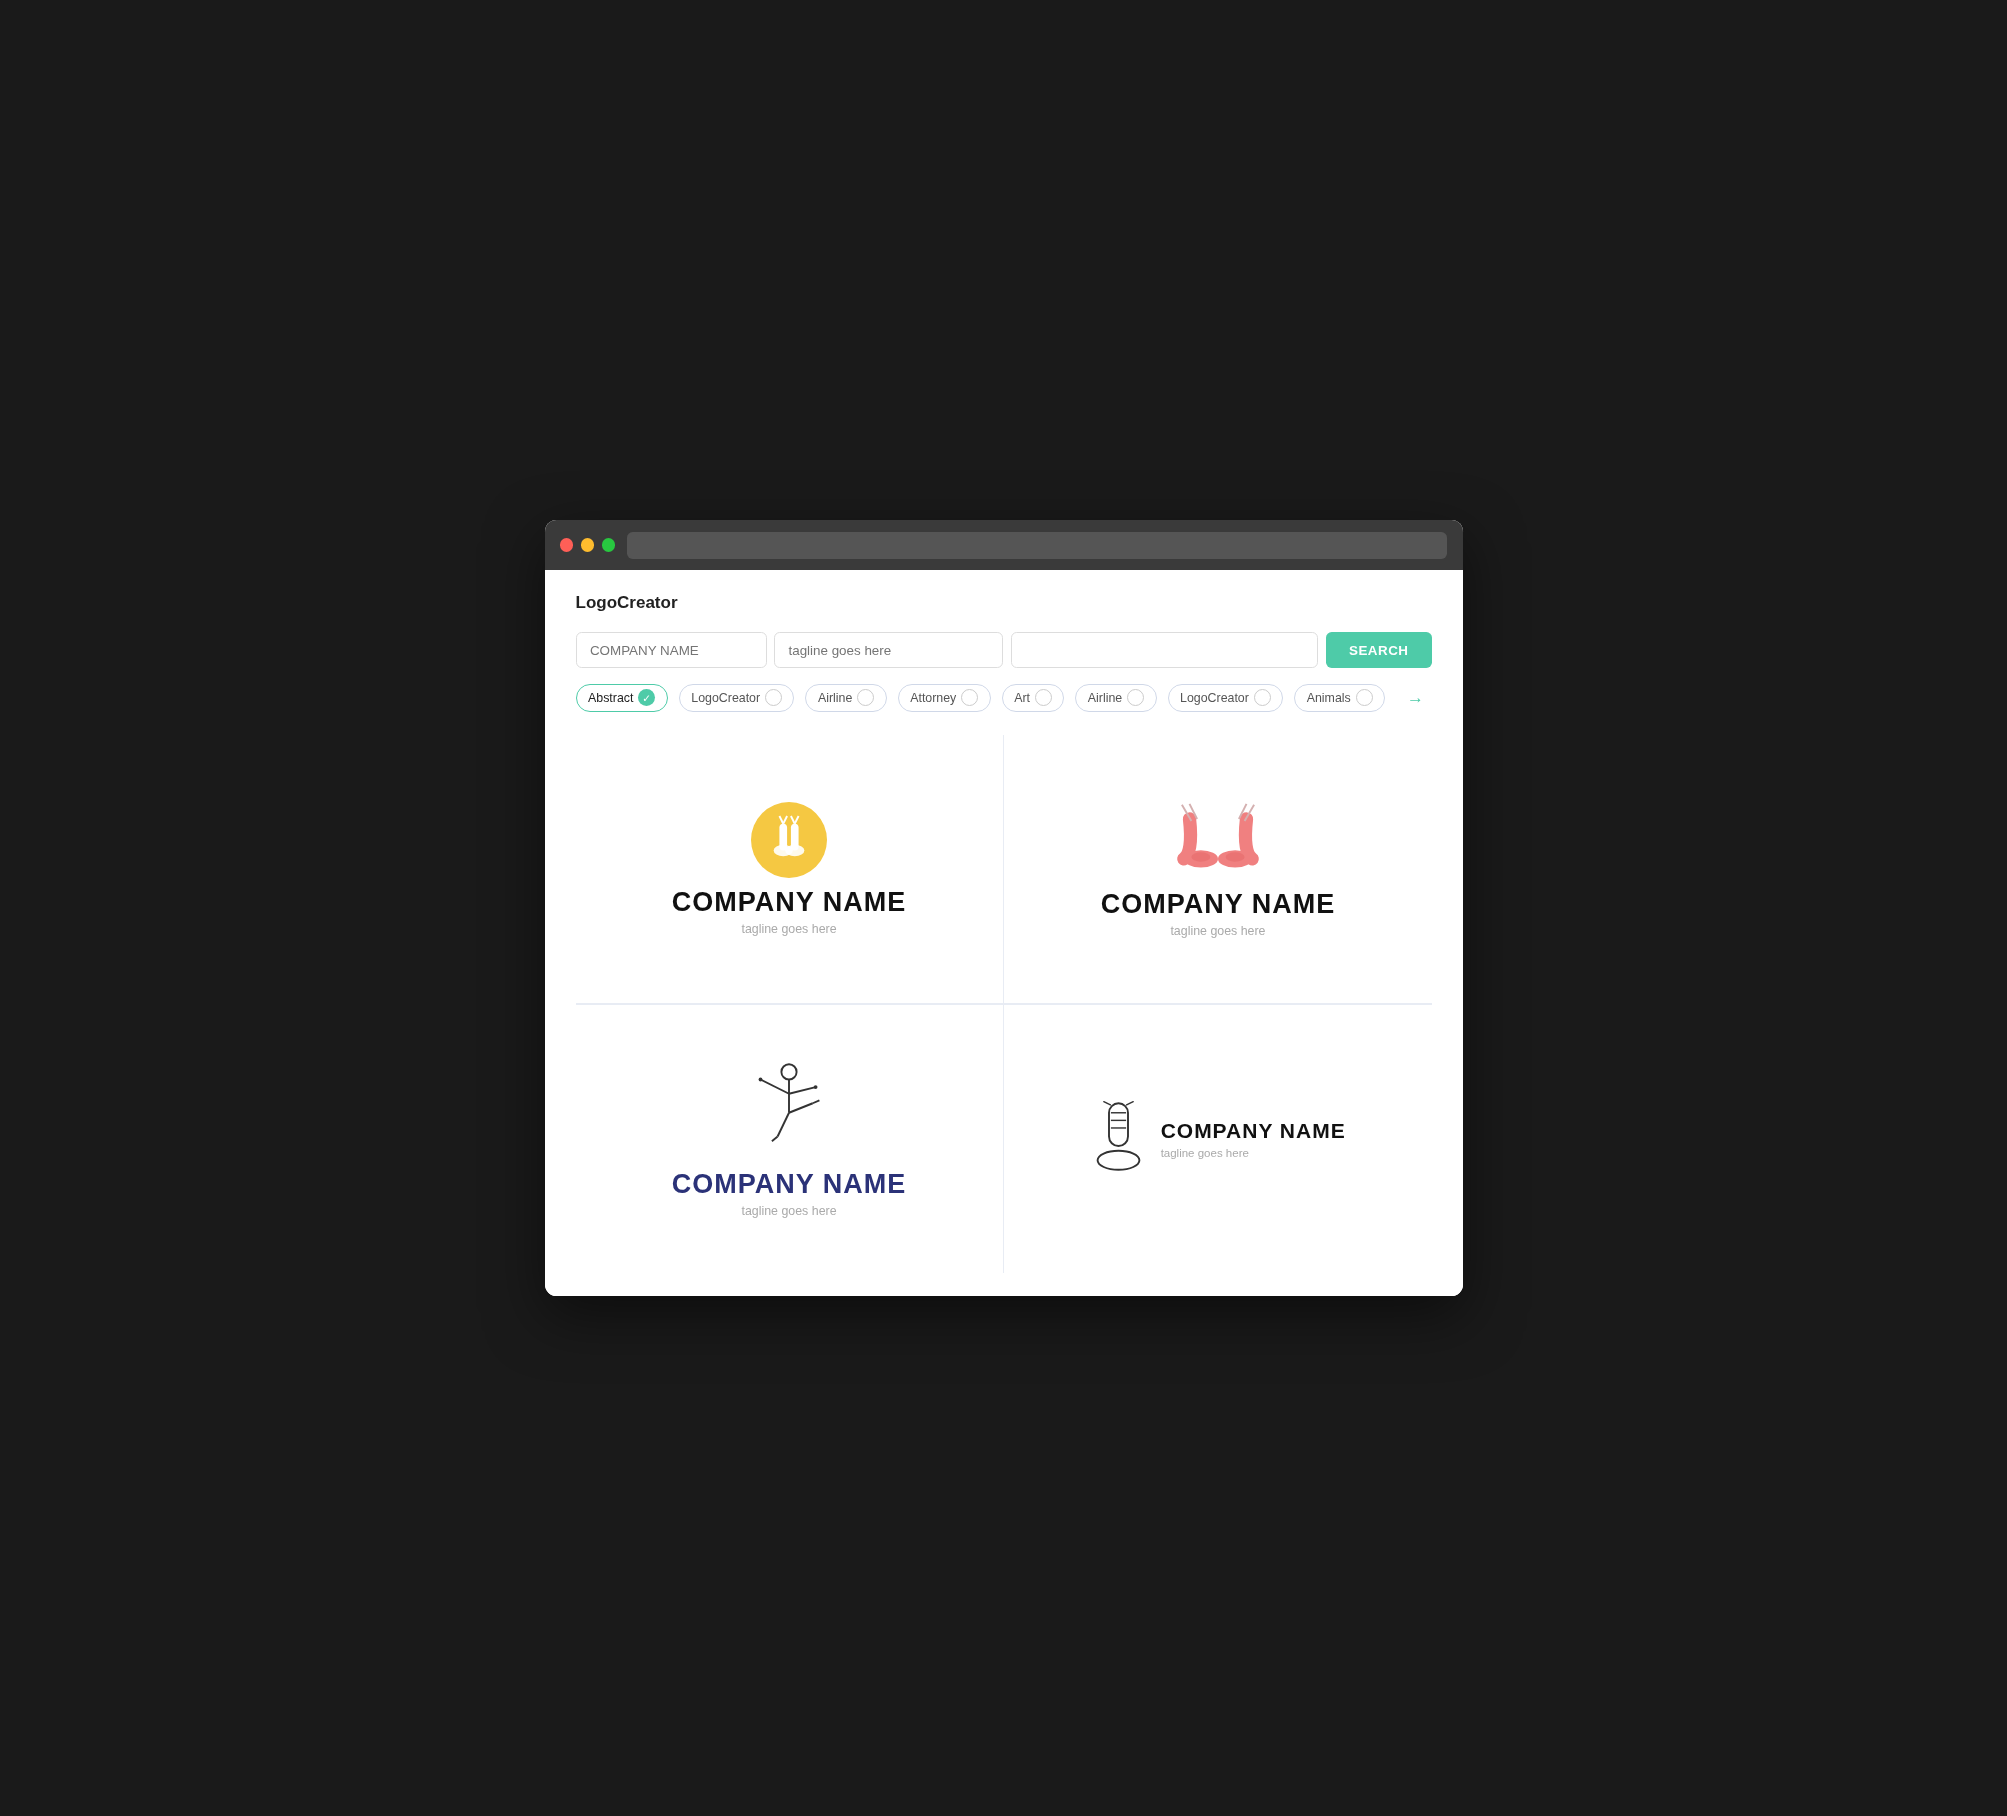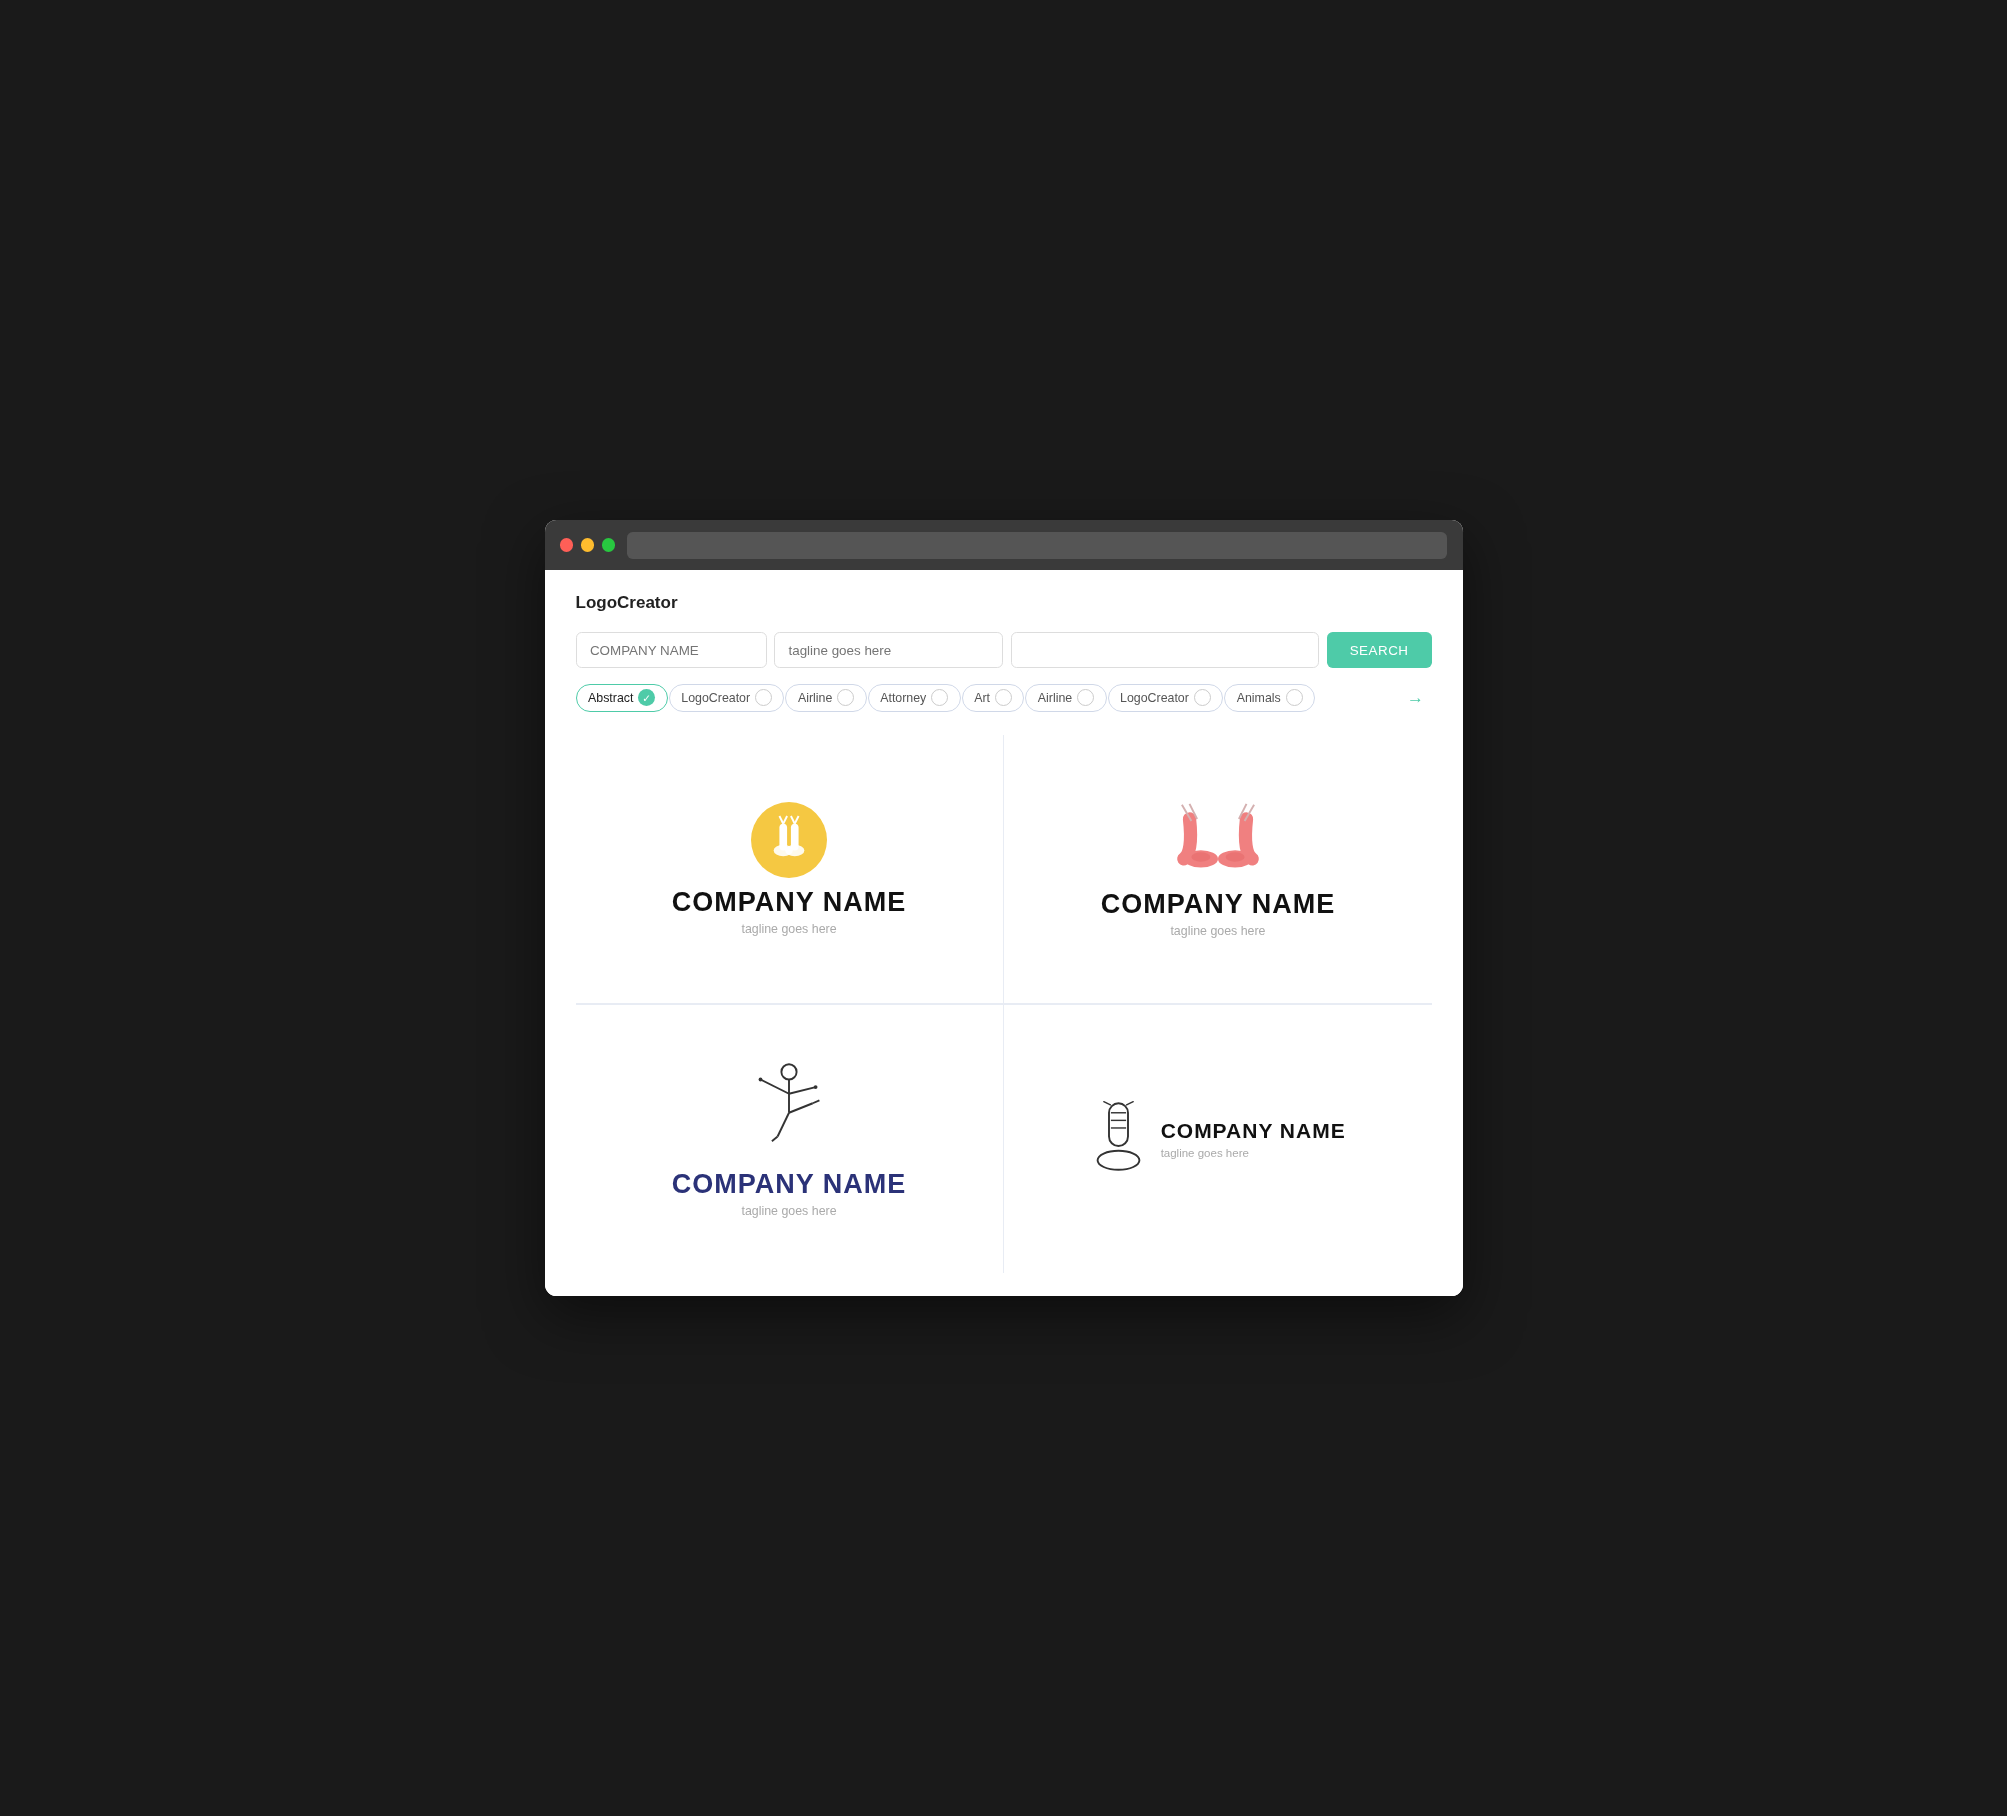--- a/index.html
+++ b/index.html
@@ -69,28 +69,28 @@
     .input-company { width: 191px; }
     .input-tagline { width: 229px; }
     .input-search { flex: 1; }
     .search-btn {
       background: #4ecba8;
       color: #fff;
       border: none;
       border-radius: 5.7px;
       padding: 9.6px 23px;
       font-size: 13.4px;
-      font-weight: 400;
+      font-weight: 700;
       letter-spacing: 0.5px;
       cursor: pointer;
     }
     .filter-bar {
       display: flex;
       align-items: center;
-      gap: 1px;
+      gap: 11px;
       margin-bottom: 23px;
       flex-wrap: nowrap;
       overflow: hidden;
     }
     .filter-chip {
       display: flex;
       align-items: center;
       gap: 4.8px;
       border: 1.4px solid #d0d8e8;
       border-radius: 19px;

